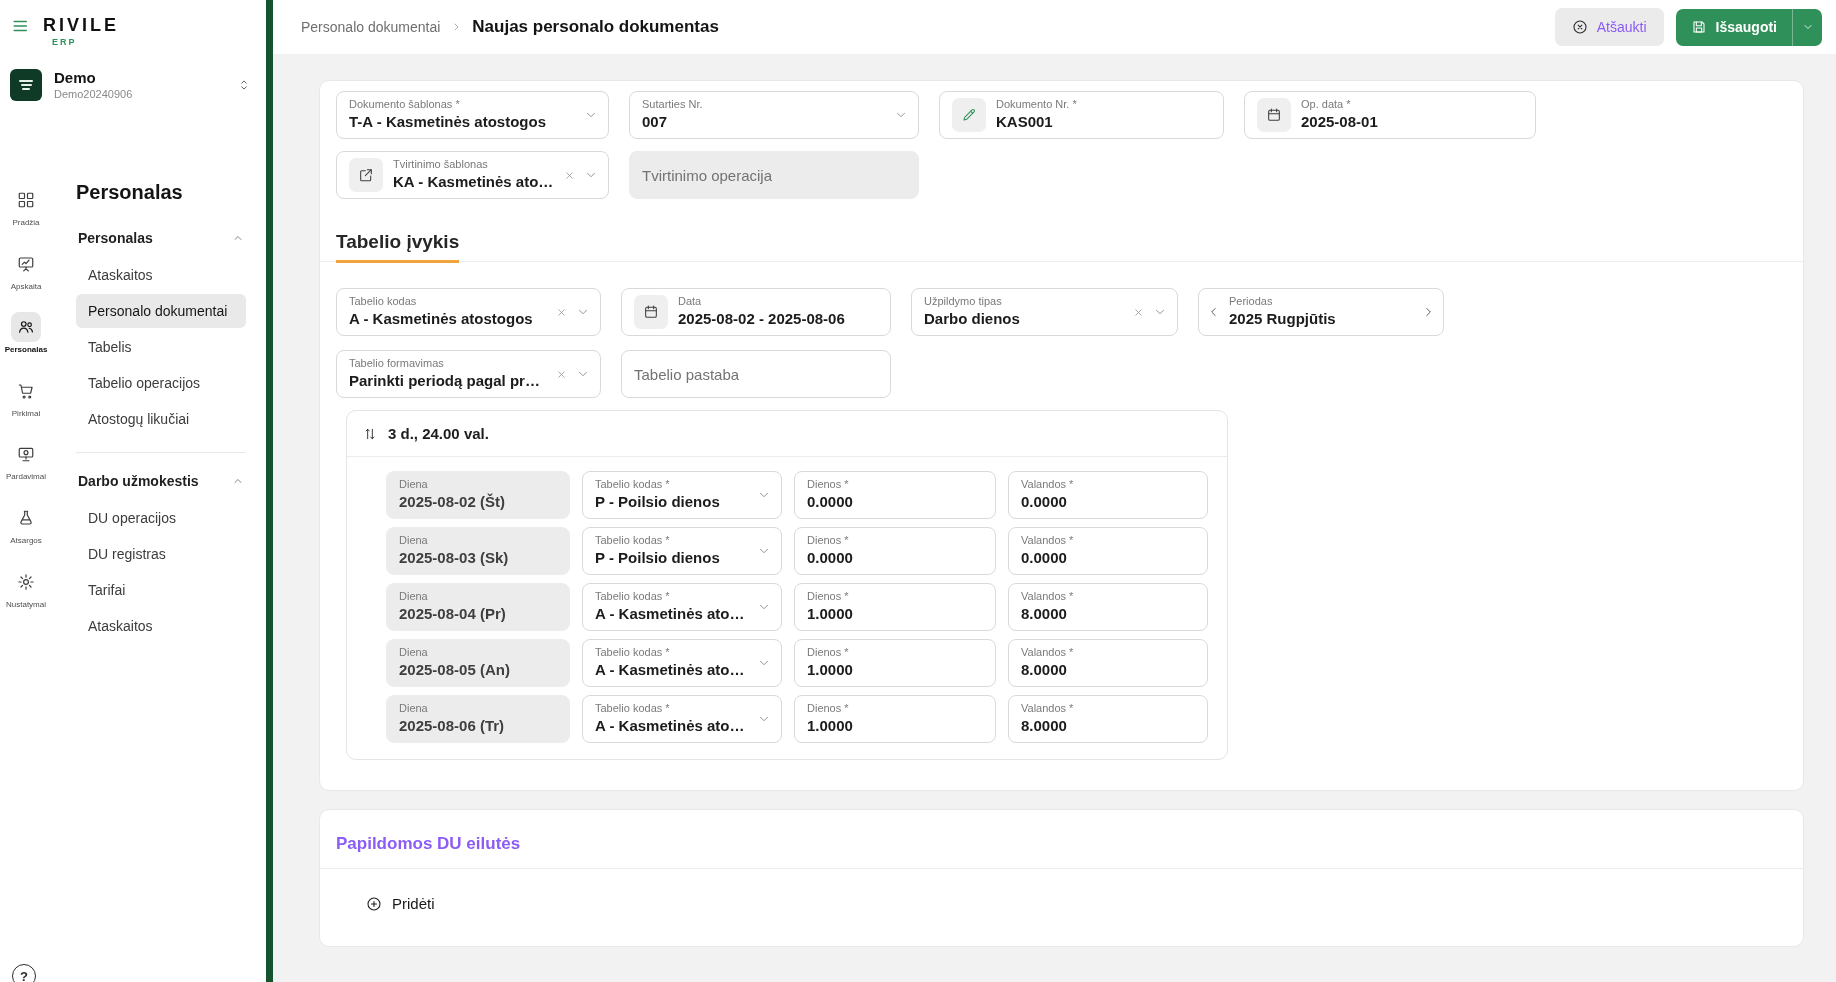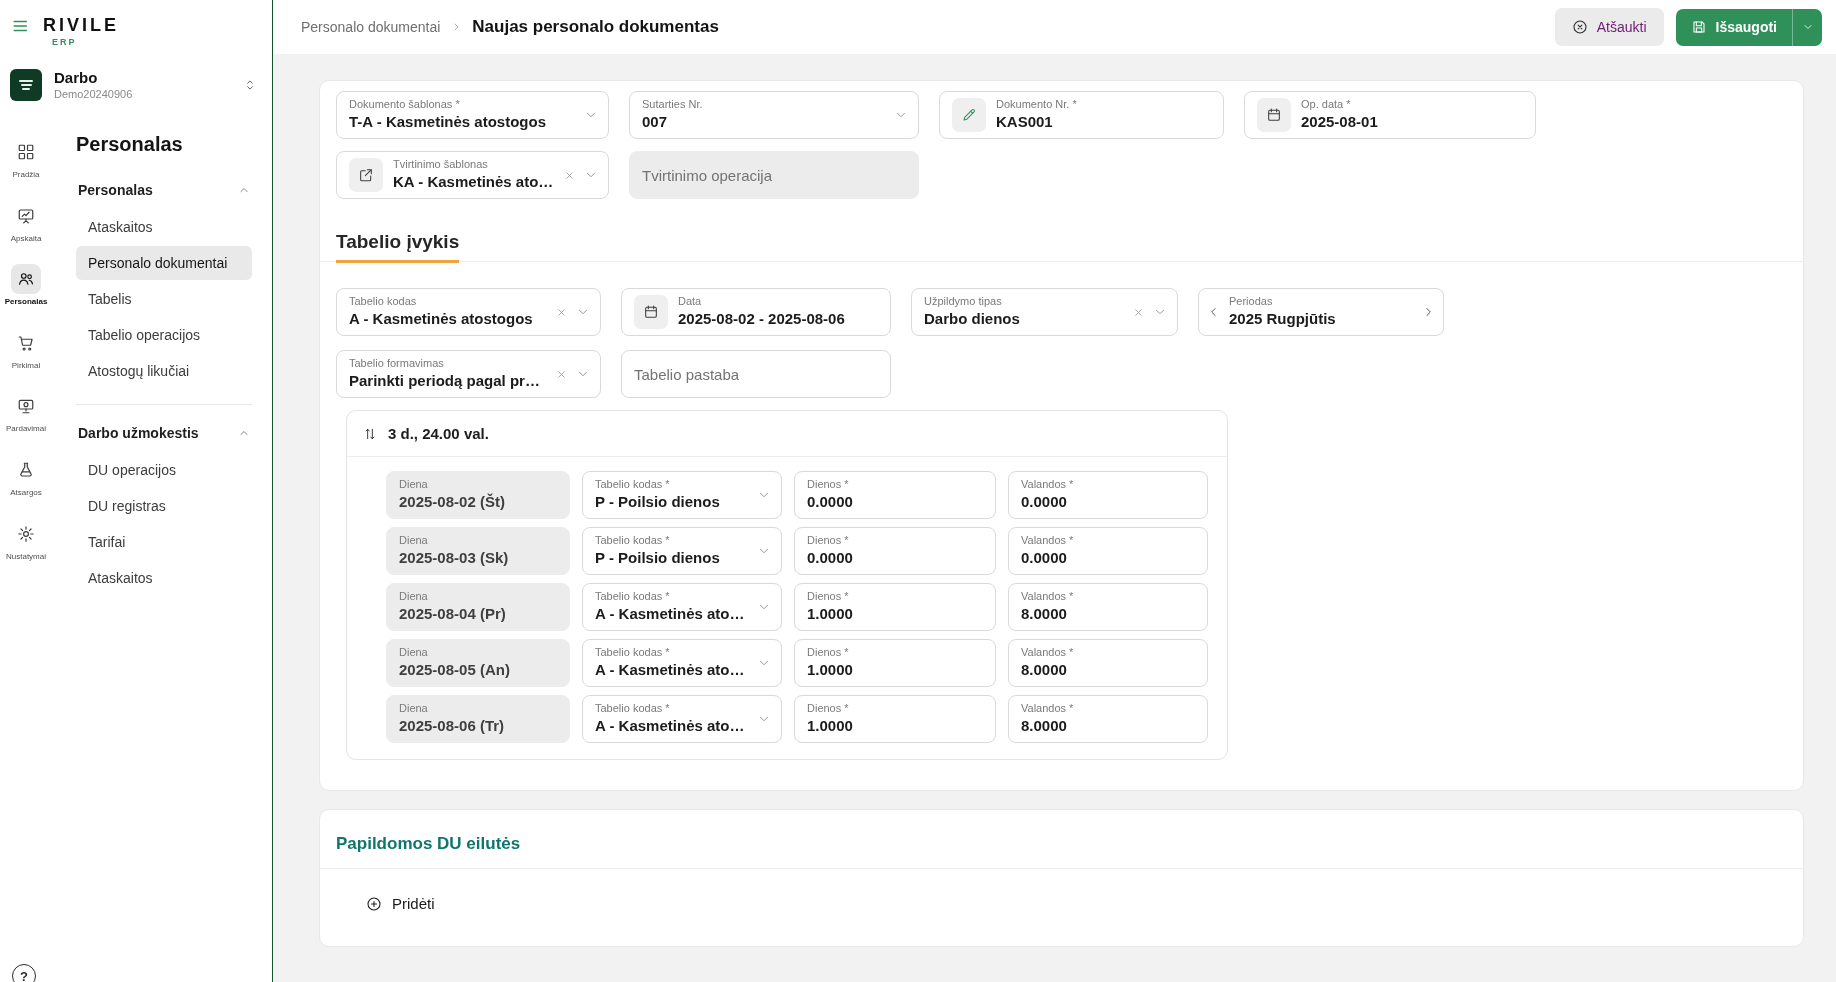--- a/index.html
+++ b/index.html
@@ -4,22 +4,22 @@
 <style>
   * { margin:0; padding:0; box-sizing:border-box; }
   html,body { width:1836px; height:982px; overflow:hidden;
     font-family:"Liberation Sans", sans-serif; background:#f2f2f2; color:#1c1c1c; }
   svg { fill:none; stroke:currentColor; stroke-width:1.6; stroke-linecap:round; stroke-linejoin:round; display:block; } .i18{width:18px;height:18px} .i16{width:16px;height:16px}
   .i14{width:14px;height:14px} .i12{width:12px;height:12px} .i11{width:11px;height:11px}
 
   .app { display:flex; height:100%; }
 
   
-  .left-panel { width:273px; background:#fff; border-right:1px solid #14532d;
-    display:flex; flex-direction:column; height:100%; flex-shrink:0; }
+  .left-panel { width:273px; background:#fff; border-right:7px solid #14532d;
+    display:flex; flex-direction:column; height:100%; flex-shrink:0;gap:48px; }
   .panel-top { padding:14px 12px 0 10px; }
   .logo-row { display:flex; align-items:flex-start; gap:11px; }
   .menu-btn { color:#2F9159; background:none; border:none; cursor:pointer; padding:3px 2px; }
   .menu-btn svg { stroke-width:2.2; }
   .logo-name { font-size:18px; font-weight:bold; letter-spacing:3px; color:#101010; line-height:1; margin-top:2px;}
   .logo-suffix { font-size:9px; font-weight:bold; letter-spacing:2px; color:#2F9159; margin:3px 0 0 9px; }
   .account-row { margin-top:22px; display:flex; align-items:center; gap:12px; cursor:pointer; }
   .avatar { width:32px; height:32px; border-radius:6px; background:#0E3A26; flex-shrink:0;
     display:flex; flex-direction:column; align-items:center; justify-content:center; gap:2px; }
   .avatar i { display:block; width:14px; height:2px; background:#e8f3ec; border-radius:1px; }
@@ -57,21 +57,21 @@
   
   .main { flex:1; display:flex; flex-direction:column; min-width:0; }
   .topbar { height:54px; background:#fff; display:flex; align-items:center;
     justify-content:space-between; padding:0 14px 0 28px; flex-shrink:0; }
   .crumbs { display:flex; align-items:center; gap:10px; }
   .crumb-link { font-size:14px; color:#6f6f6f; cursor:pointer; background:none; border:none; }
   .crumb-sep { color:#9a9a9a; }
   .page-title { font-size:17px; font-weight:bold; color:#141414; }
   .topbar-actions { display:flex; align-items:center; gap:12px; }
   .btn-cancel { display:flex; align-items:center; gap:9px; background:#ebebeb; border:none;
-    border-radius:7px; height:38px; padding:4px 17px; font-size:14px; color:#701a75; cursor:pointer;
+    border-radius:7px; height:38px; padding:4px 17px; font-size:14px; color:#8b5cf6; cursor:pointer;
     font-family:inherit; }
   .btn-cancel .x-circle { color:#2b2b2b; }
   .btn-save { display:flex; align-items:stretch; background:#2F9159; border:none; border-radius:7px;
     color:#fff; overflow:hidden; height:37px; padding:0; cursor:pointer; font-family:inherit; }
   .btn-save-main { display:flex; align-items:center; gap:9px; padding:0 15px; font-size:14px; font-weight:600; }
   .btn-save-caret { width:30px; border-left:1px solid rgba(255,255,255,.35);
     display:flex; align-items:center; justify-content:center; cursor:pointer; }
 
   .content { flex:1; overflow:hidden; padding:26px 32px 24px 46px; background:#f2f2f2; }
   .card { background:#fff; border:1px solid #e8e8e8; border-radius:10px; }
@@ -107,21 +107,21 @@
   
   .subcard { margin:12px 0 30px 26px; width:882px; border:1px solid #e4e4e4; border-radius:10px; }
   .subhead { display:flex; align-items:center; gap:11px; padding:14px 16px; border-bottom:1px solid #ececec;
     font-size:15px; font-weight:600; color:#1d1d1d; }
   .subhead .sort-icon { color:#2b2b2b; background:none; border:none; cursor:pointer; padding:0; display:flex; }
   .subrows { padding:14px 21px 16px 39px; display:flex; flex-direction:column; gap:8px; }
   .subrow { display:grid; grid-template-columns:184px 200px 202px 200px; gap:12px; }
 
   
   .card2-head { padding:24px 16px 14px; border-bottom:1px solid #ececec; }
-  .card2-title { font-size:17px; font-weight:bold; color:#0f766e; }
+  .card2-title { font-size:17px; font-weight:bold; color:#8b5cf6; }
   .add-row { padding:26px 16px 34px 46px; }
   .btn-add { display:flex; align-items:center; gap:10px; background:none; border:none; cursor:pointer;
     font-size:15px; font-weight:500; color:#191919; font-family:inherit; }
   .btn-add .plus-circle { color:#1c1c1c; }
 </style>
 </head>
 <body>
 
 <div class="app">
 
@@ -138,21 +138,21 @@
           <div class="logo-suffix">ERP</div>
         </div>
       </div>
       <div class="account-row">
         <div class="avatar">
             <i></i>
             <i></i>
             <i></i>
           </div>
         <div class="account-info">
-          <div class="account-name">Darbo</div>
+          <div class="account-name">Demo</div>
           <div class="account-code">Demo20240906</div>
         </div>
         <button class="unfold-btn">
           <svg class="i14" viewBox="0 0 24 24">
               <path d="M8 9l4-4 4 4M8 15l4 4 4-4"></path>
             </svg>
         </button>
       </div>
     </div>
 

